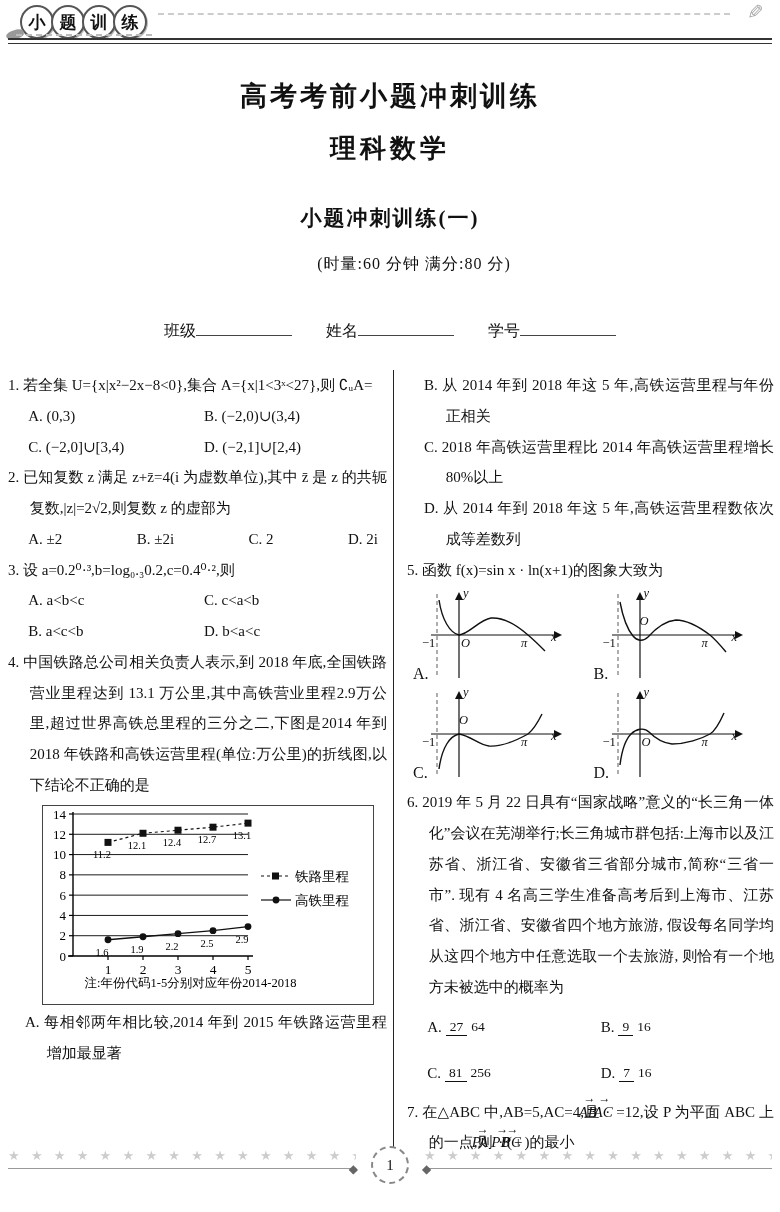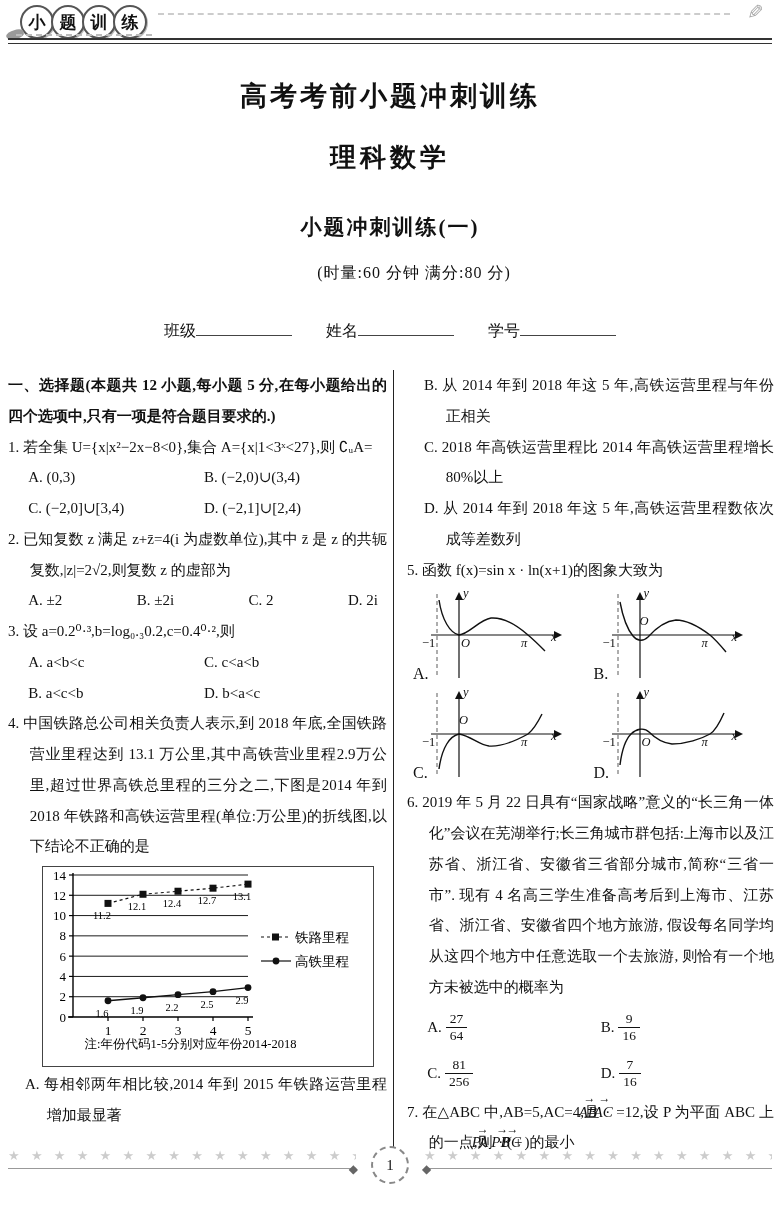--- a/index.html
+++ b/index.html
@@ -15,21 +15,21 @@
   .logo-dash{position:absolute;top:34px;left:16px;width:136px;border-top:2px dashed #bbb;}
   .head-dash{position:absolute;top:13px;left:158px;right:50px;border-top:2px dashed #ccc;}
   .pencil{position:absolute;top:0px;right:16px;font-size:20px;color:#aaa;transform:scaleX(-1);}
   .head-subject{position:absolute;top:14px;left:0;right:0;text-align:center;
         font-weight:bold;font-size:17px;font-family:"Liberation Sans","DejaVu Sans",sans-serif;}
   .double-rule{position:absolute;top:38px;left:8px;right:8px;height:3px;
         border-top:2px solid #333;border-bottom:1px solid #333;}
   
   .titleblock{position:absolute;top:78px;left:0;right:0;text-align:center;}
   .t1{font-size:27px;font-weight:bold;letter-spacing:3px;}
-  .t2{font-size:26px;font-weight:bold;letter-spacing:4px;margin-top:26px;}
+  .t2{font-size:26px;font-weight:bold;letter-spacing:4px;margin-top:17px;}
   .t3{font-size:21px;font-weight:bold;letter-spacing:2px;margin-top:38px;}
   .t4{font-size:16px;margin-top:22px;letter-spacing:1px;padding-left:48px;}
   .fields{position:absolute;top:318px;left:0;right:0;display:flex;justify-content:center;gap:34px;font-size:16px;}
   .blank{display:inline-block;width:96px;border-bottom:1px solid #444;height:1.05em;vertical-align:baseline;}
   
   .cols{position:absolute;top:370px;left:8px;right:6px;bottom:56px;display:flex;line-height:2.05;}
   .colL{width:379px;padding-right:6px;border-right:1px solid #222;}
   .colR{flex:1;padding-left:13px;}
   p{margin:0;}
   .just{text-align:justify;text-justify:inter-character;}
@@ -49,21 +49,21 @@
   .galx{position:absolute;font-style:italic;font-size:12.5px;line-height:1;}
   .o-below{left:48px;top:50px;}
   .o-above{left:46px;top:28px;}
   .lx{left:138px;top:44px;}
   .ly{left:50px;top:0px;}
   .lneg1{left:9px;top:50px;font-style:normal;}
   .lpi{left:108px;top:50px;}
   
   .fopts{display:grid;grid-template-columns:50% 50%;padding-left:1.35em;margin-top:2px;}
   .fopt{display:flex;align-items:center;height:46px;}
-  .frac{display:inline-flex;flex-direction:column;text-align:center;font-size:13.5px;
+  .frac{display:inline-flex;flex-direction:row;text-align:center;font-size:13.5px;
         line-height:1.2;margin-left:4px;vertical-align:middle;font-family:Liberation Serif, serif;}
   .fnum{border-bottom:1px solid #111;padding:0 4px;}
   .fden{padding:0 4px;}
   
   .vec{position:relative;font-style:italic;display:inline-block;padding:0 1px;}
   .vec::before{content:"\2192";position:absolute;top:-0.85em;left:0;right:0;text-align:center;
         font-size:0.8em;font-style:normal;letter-spacing:0;}
   
   .footer{position:absolute;left:8px;right:8px;bottom:18px;height:46px;}
   .starline{position:absolute;top:0;height:40px;}
@@ -102,21 +102,20 @@
   </div>
   <div class="fields">
     <span><span>班级</span><span class="blank"></span></span>
     <span><span>姓名</span><span class="blank"></span></span>
     <span><span>学号</span><span class="blank"></span></span>
   </div>
 
   <div class="cols">
 
     <div class="colL">
-      <p class="just bold">一、选择题(本题共 12 小题,每小题 5 分,在每小题给出的四个选项中,只有一项是符合题目要求的.)</p>
 
       <p class="stem just">1. 若全集 U={x|x²−2x−8&lt;0},集合 A={x|1&lt;3ˣ&lt;27},则 ∁ᵤA=</p>
       <div class="opts2">
         <span>A. (0,3)</span>
         <span>B. (−2,0)∪(3,4)</span>
         <span>C. (−2,0]∪[3,4)</span>
         <span>D. (−2,1]∪[2,4)</span>
       </div>
 
       <p class="stem just">2. 已知复数 z 满足 z+z̄=4(i 为虚数单位),其中 z̄ 是 z 的共轭复数,|z|=2√2,则复数 z 的虚部为</p>

